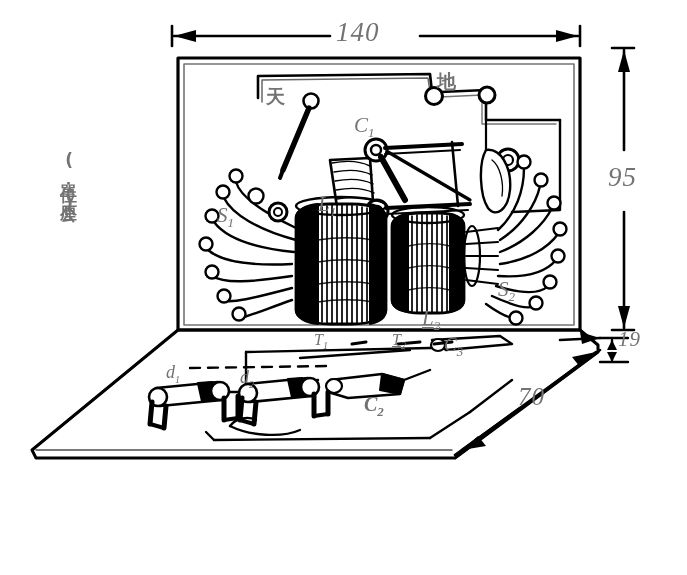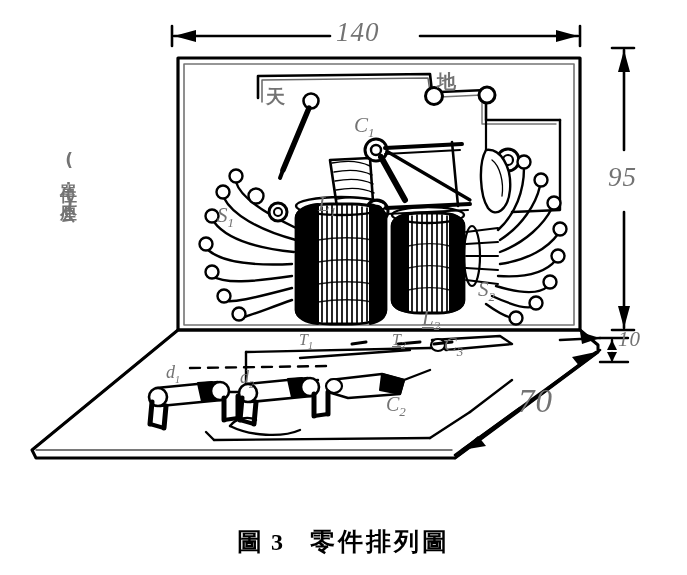--- a/index.html
+++ b/index.html
@@ -317,23 +317,23 @@
       <path d="M230 426 C236 418 248 416 256 420"></path>
     </g>
 
   </g>
 </svg>
 
 <div class="lbl dim" style="left:336px; top:17px;">140</div>
 
 <div class="lbl dim" style="left:608px; top:162px;">95</div>
 
-<div class="lbl dim" style="left:518px; top:383px; font-size:33px;">70</div>
-
-<div class="lbl dim" style="left:618px; top:327px; font-size:21px;">10</div>
+<div class="lbl dim" style="left:518px; top:383px; font-size:25px;">70</div>
+
+<div class="lbl dim" style="left:618px; top:327px; font-size:21px;">19</div>
 
 <div class="lbl cjk" style="left:266px; top:84px; font-size:19px;">天</div>
 
 <div class="lbl cjk" style="left:437px; top:69px; font-size:19px;">地</div>
 
 <div class="lbl comp" style="left:354px; top:113px;">
   <span>C</span><sub>1</sub>
 </div>
 
 <div class="lbl comp" style="left:318px; top:192px;">
@@ -341,47 +341,44 @@
 </div>
 
 <div class="lbl comp" style="left:422px; top:306px;text-decoration:underline;">
   <span>L</span><sub>2</sub>
 </div>
 
 <div class="lbl comp" style="left:186px; top:203px;margin-left:31px;">
   <span>S</span><sub>1</sub>
 </div>
 
-<div class="lbl comp" style="left:478px; top:277px;">
+<div class="lbl comp" style="left:498px; top:277px;">
   <span>S</span><sub>2</sub>
 </div>
 
-<div class="lbl comp-sm" style="left:299px; top:331px;">
+<div class="lbl comp-sm" style="left:314px; top:331px;">
   <span>T</span><sub>1</sub>
 </div>
 
 <div class="lbl comp-sm" style="left:392px; top:331px;text-decoration:underline;">
   <span>T</span><sub>2</sub>
 </div>
 
 <div class="lbl comp" style="left:444px; top:334px; font-size:19px;">
   <span>C</span><sub>3</sub>
 </div>
 
-<div class="lbl comp" style="left:386px; top:393px; font-size:20px;">
+<div class="lbl comp" style="left:364px; top:393px; font-size:20px;font-weight:bold;">
   <span>C</span><sub>2</sub>
 </div>
 
 <div class="lbl comp-sm" style="left:166px; top:362px; font-size:18px;">
   <span>d</span><sub>1</sub>
 </div>
 
 <div class="lbl comp-sm" style="left:240px; top:367px; font-size:18px;">
   <span>d</span><sub>2</sub>
 </div>
 
 <div class="lbl cjk vert" style="left:60px; top:150px;">(單位：公厘)</div>
 
-<div id="caption">
-  <span class="cjk">圖</span><span class="num">3</span><span class="gap"></span><span class="cjk">零件排列圖</span>
-</div>
 
 </div>
 
 </body></html>

